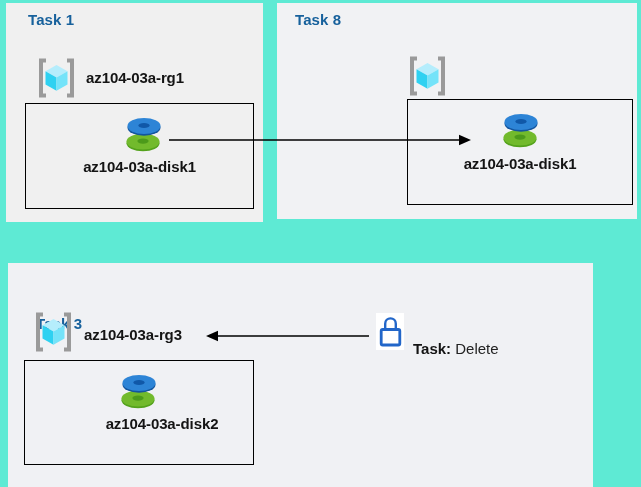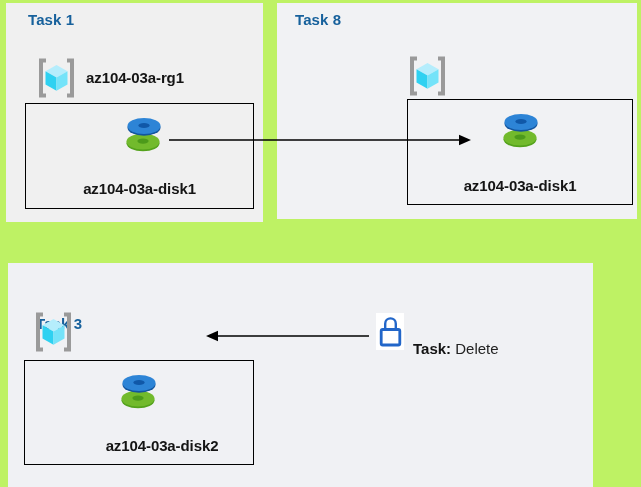--- a/index.html
+++ b/index.html
@@ -1,34 +1,34 @@
 <!DOCTYPE html>
 <html><head>
 <meta charset="utf-8">
 <style>
   html,body{margin:0;padding:0;background:#fff;}
   .canvas{
-    position:relative;width:641px;height:487px;background:#bef264;overflow:hidden;
+    position:relative;width:641px;height:487px;background:#5eead4;overflow:hidden;
     font-family:"Liberation Sans",sans-serif;color:#111;
   }
   .panel{position:absolute;}
   .panel-1{left:6px;top:3px;width:257px;height:219px;background:#f0f0f0;}
   .panel-2{left:277px;top:3px;width:360px;height:216px;background:#f1f2f4;}
   .panel-3{left:8px;top:263px;width:585px;height:224px;background:#f0f1f4;}
   .task-title{
     position:absolute;font-size:15px;font-weight:bold;color:#17619c;letter-spacing:.1px;
   }
   .rg-icon,.disk-icon,.lock-icon{position:absolute;display:block;line-height:0;}
   .rg-label,.disk-label,.move-label,.lock-name{
     position:absolute;font-size:15px;font-weight:bold;color:#141414;white-space:nowrap;letter-spacing:-0.1px;
   }
   .res-box{
     position:absolute;border:1.4px solid #000;background:transparent;box-sizing:border-box;
   }
-  .disk-label{text-align:center;margin-top:22px;}
+  .disk-label{text-align:center;}
   .overlay{position:absolute;left:0;top:0;pointer-events:none;}
   .lock-bg{position:absolute;background:#fff;}
   .lock-type{position:absolute;font-size:15px;color:#222;white-space:nowrap;}
   .lock-type b{color:#141414;}
 </style>
 </head>
 <body>
 
 <div class="canvas">
 
@@ -91,20 +91,21 @@
 
   <span class="rg-icon" style="left:33px;top:311px;">
     <svg width="41" height="42" viewBox="0 0 41 42">
       <path d="M10 3.5 H5 V38.5 H10" fill="none" stroke="#9a9a9a" stroke-width="4"></path>
       <path d="M31 3.5 H36 V38.5 H31" fill="none" stroke="#9a9a9a" stroke-width="4"></path>
       <polygon points="20.5,8 31.5,14.2 20.5,20.5 9.5,14.2" fill="#b5edfc"></polygon>
       <polygon points="9.5,14.2 20.5,20.5 20.5,33.8 9.5,27.6" fill="#2ed1f1"></polygon>
       <polygon points="31.5,14.2 31.5,27.6 20.5,33.8 20.5,20.5" fill="#74e3f9"></polygon>
     </svg>
   </span>
+  <div class="rg-label" style="left:84px;top:326px;">az104-03a-rg3</div>
 
   <div class="res-box" style="left:24px;top:360px;width:230px;height:105px;"></div>
   <span class="disk-icon" style="left:114px;top:371px;">
     <svg width="50" height="40" viewBox="0 0 50 40">
       <ellipse cx="24" cy="29.3" rx="16.5" ry="8" fill="#54a21c"></ellipse>
       <ellipse cx="24" cy="27.6" rx="16.5" ry="8" fill="#72ba2c"></ellipse>
       <ellipse cx="24" cy="27.1" rx="5.6" ry="2.6" fill="#4c9a1a"></ellipse>
       <ellipse cx="25" cy="13.7" rx="16.5" ry="8" fill="#13559e"></ellipse>
       <ellipse cx="25" cy="12" rx="16.5" ry="8" fill="#2d84d6"></ellipse>
       <ellipse cx="25" cy="11.5" rx="5.6" ry="2.6" fill="#1058a8"></ellipse>

